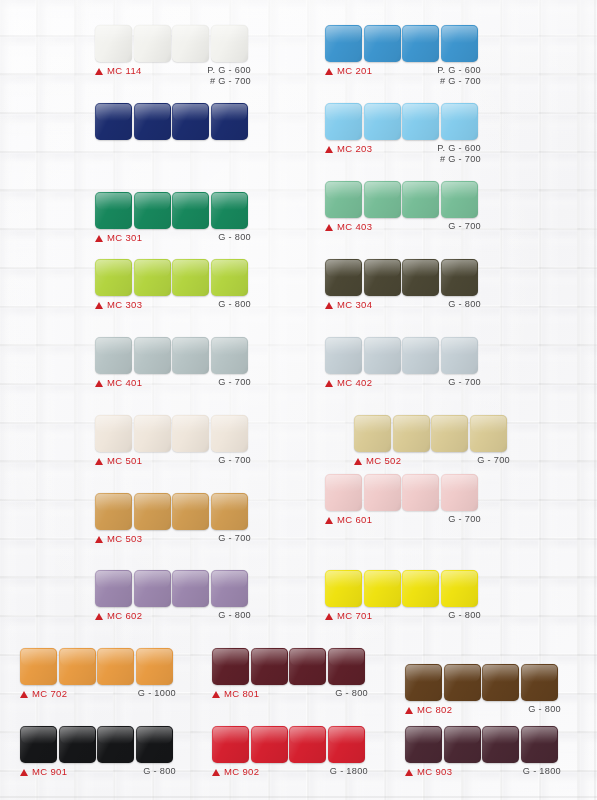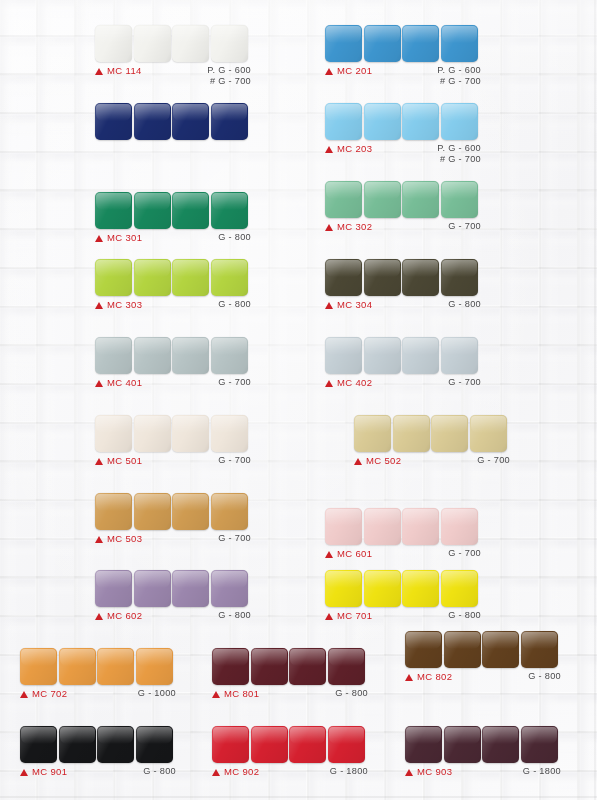--- a/index.html
+++ b/index.html
@@ -184,21 +184,21 @@
     <div class="group" style="left: 325px; top: 181px;">
       <div class="swatches">
         <div class="sw" style="background: rgb(119, 189, 151);"></div>
         <div class="sw" style="background: rgb(119, 189, 151);"></div>
         <div class="sw" style="background: rgb(119, 189, 151);"></div>
         <div class="sw" style="background: rgb(119, 189, 151);"></div>
       </div>
       <div class="labelrow">
         <div class="code">
           <span class="tri"></span>
-          <span>MC 302</span>
+          <span>MC 403</span>
         </div>
         <div class="grout">
           <div>G - 700</div>
         </div>
       </div>
     </div>
     <div class="group" style="left: 95px; top: 259px;">
       <div class="swatches">
         <div class="sw" style="background: rgb(179, 212, 64);"></div>
         <div class="sw" style="background: rgb(179, 212, 64);"></div>
@@ -310,21 +310,21 @@
       <div class="labelrow">
         <div class="code">
           <span class="tri"></span>
           <span>MC 503</span>
         </div>
         <div class="grout">
           <div>G - 700</div>
         </div>
       </div>
     </div>
-    <div class="group pale-group" style="left: 325px; top: 508px;">
+    <div class="group pale-group" style="left: 325px; top: 474px;">
       <div class="swatches">
         <div class="sw pale" style="background: rgb(240, 203, 202);"></div>
         <div class="sw pale" style="background: rgb(240, 203, 202);"></div>
         <div class="sw pale" style="background: rgb(240, 203, 202);"></div>
         <div class="sw pale" style="background: rgb(240, 203, 202);"></div>
       </div>
       <div class="labelrow">
         <div class="code">
           <span class="tri"></span>
           <span>MC 601</span>
@@ -395,21 +395,21 @@
       <div class="labelrow">
         <div class="code">
           <span class="tri"></span>
           <span>MC 801</span>
         </div>
         <div class="grout">
           <div>G - 800</div>
         </div>
       </div>
     </div>
-    <div class="group" style="left: 405px; top: 631px;">
+    <div class="group" style="left: 405px; top: 664px;">
       <div class="swatches">
         <div class="sw" style="background: rgb(98, 64, 30);"></div>
         <div class="sw" style="background: rgb(98, 64, 30);"></div>
         <div class="sw" style="background: rgb(98, 64, 30);"></div>
         <div class="sw" style="background: rgb(98, 64, 30);"></div>
       </div>
       <div class="labelrow">
         <div class="code">
           <span class="tri"></span>
           <span>MC 802</span>

